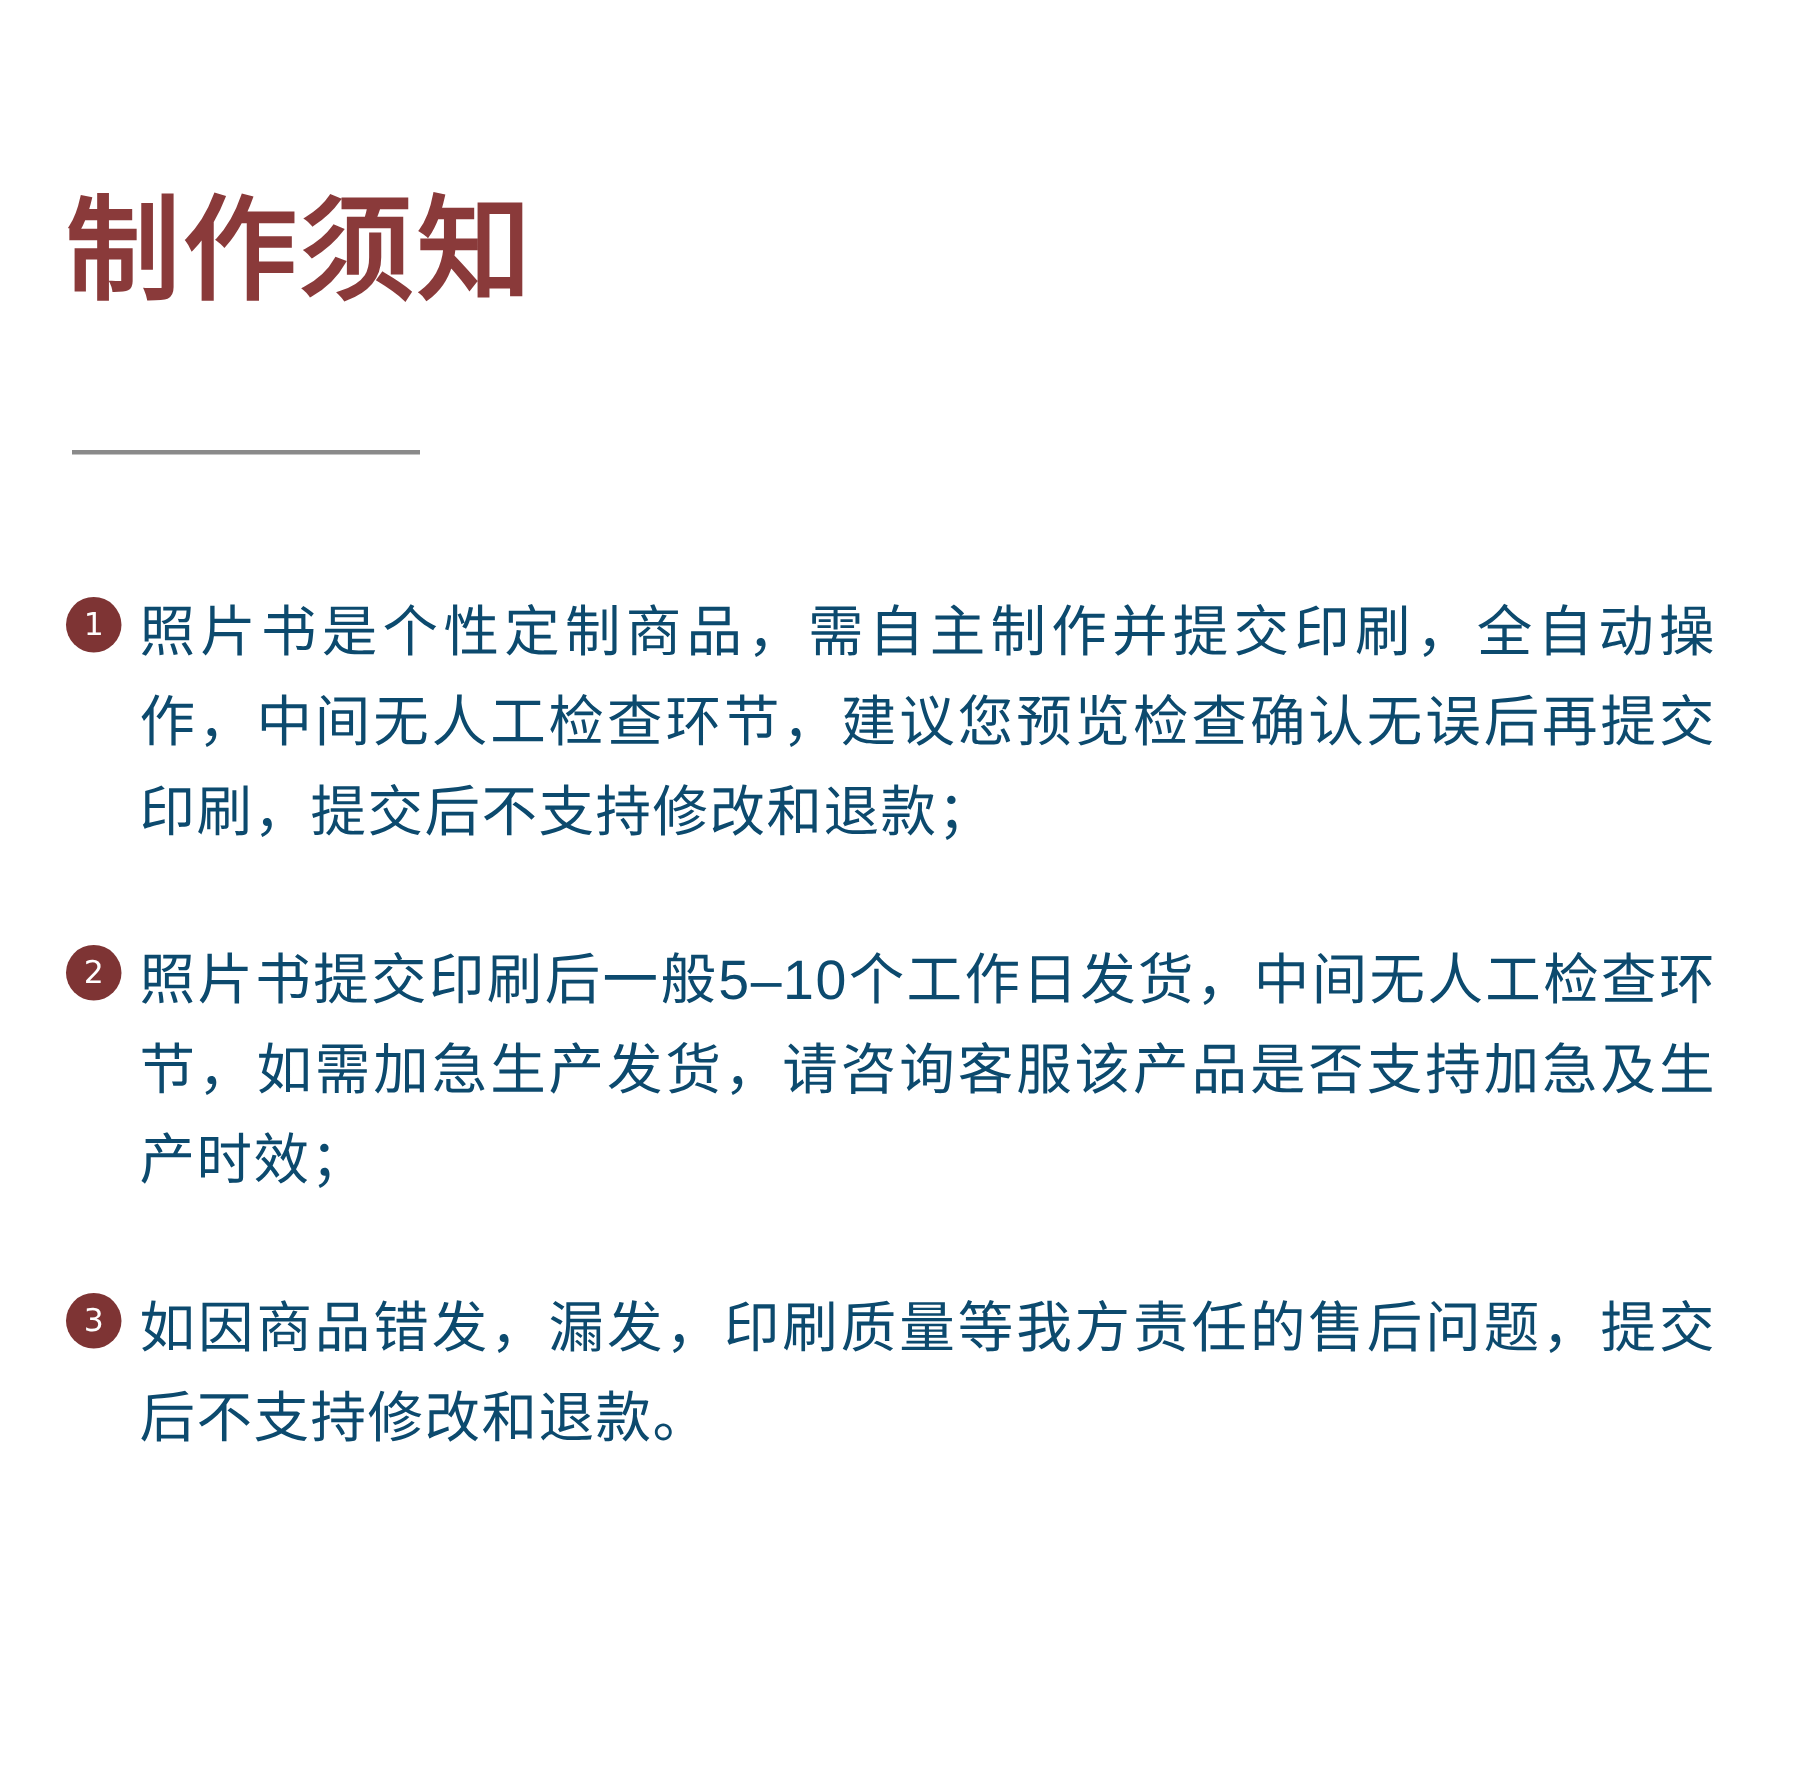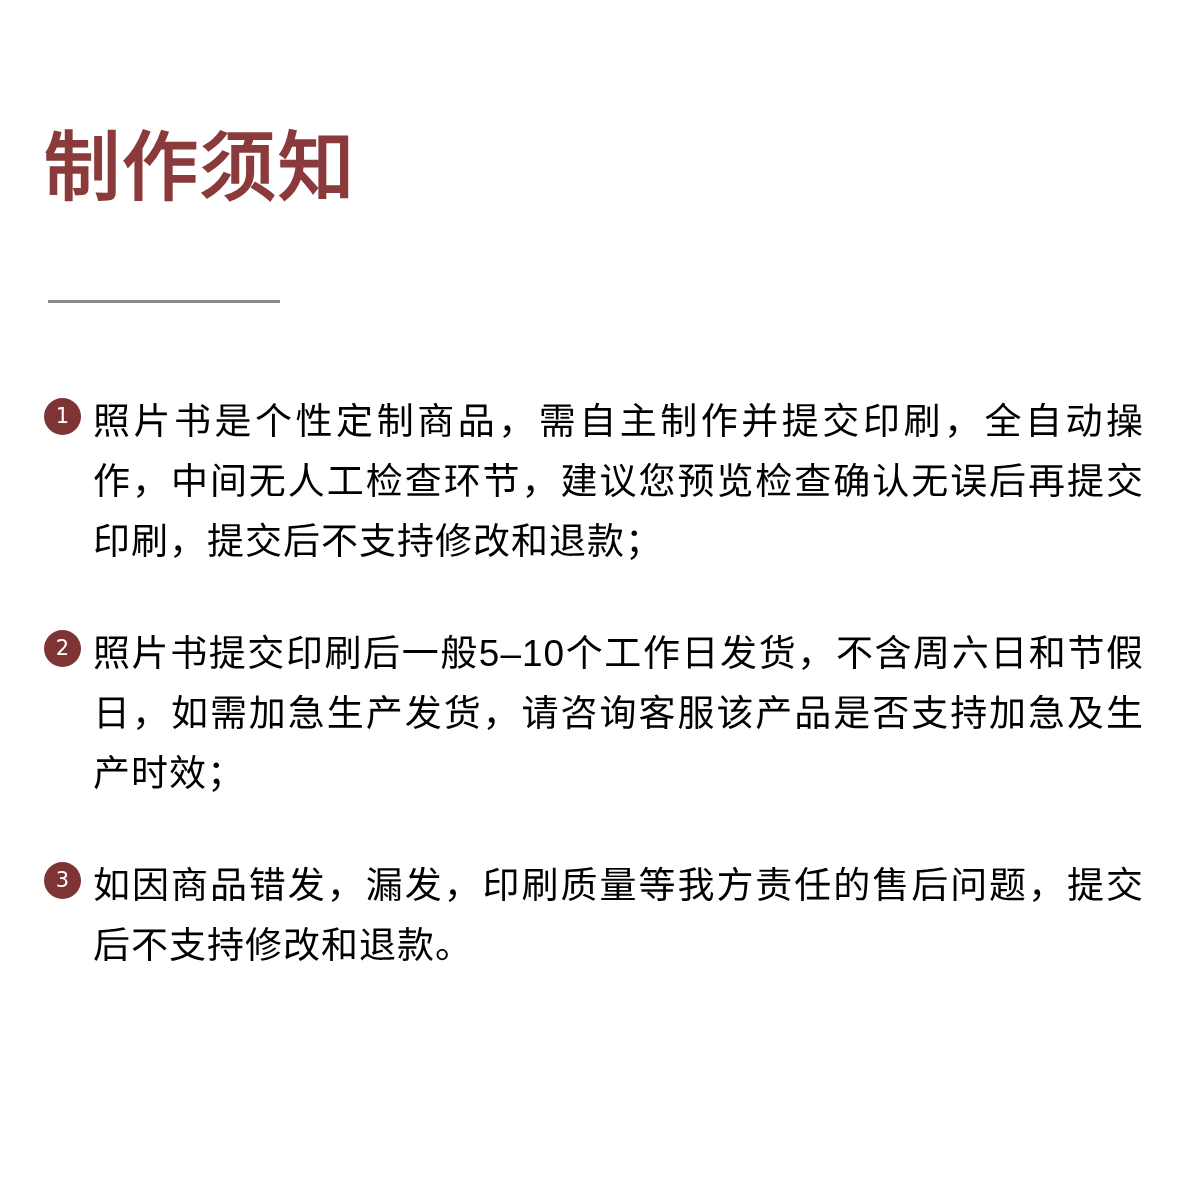--- a/index.html
+++ b/index.html
@@ -63,21 +63,21 @@
     line-height: 37px;
     text-align: center;
     margin-top: 6px;
     margin-right: 12px;
     font-family: "DejaVu Sans", sans-serif;
   }
   .note-text {
     flex: 1 1 auto;
     font-size: 37px;
     line-height: 1.62;
-    color: #000000;
+    color: #0c4a6e;
     letter-spacing: 1px;
     text-align: justify;
     text-justify: inter-ideograph;
   }
 </style>
 </head>
 <body>
 
 <div class="page">
 
@@ -86,21 +86,21 @@
 
   <div class="notes">
 
     <div class="note">
       <div class="badge">1</div>
       <div class="note-text">照片书是个性定制商品，需自主制作并提交印刷，全自动操作，中间无人工检查环节，建议您预览检查确认无误后再提交印刷，提交后不支持修改和退款；</div>
     </div>
 
     <div class="note">
       <div class="badge">2</div>
-      <div class="note-text">照片书提交印刷后一般5–10个工作日发货，不含周六日和节假日，如需加急生产发货，请咨询客服该产品是否支持加急及生产时效；</div>
+      <div class="note-text">照片书提交印刷后一般5–10个工作日发货，中间无人工检查环节，如需加急生产发货，请咨询客服该产品是否支持加急及生产时效；</div>
     </div>
 
     <div class="note">
       <div class="badge">3</div>
       <div class="note-text">如因商品错发，漏发，印刷质量等我方责任的售后问题，提交后不支持修改和退款。</div>
     </div>
 
   </div>
 </div>
 

